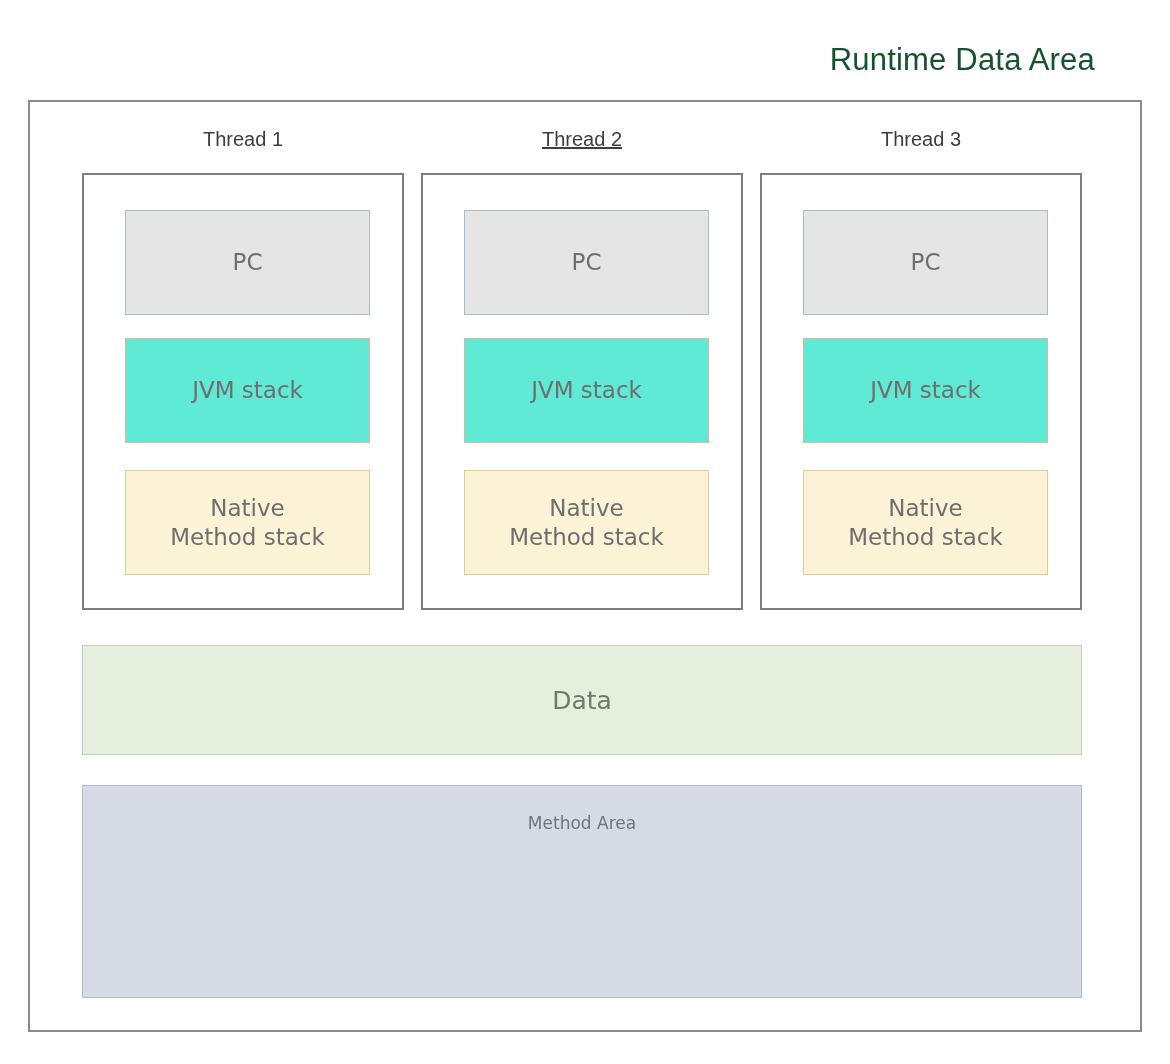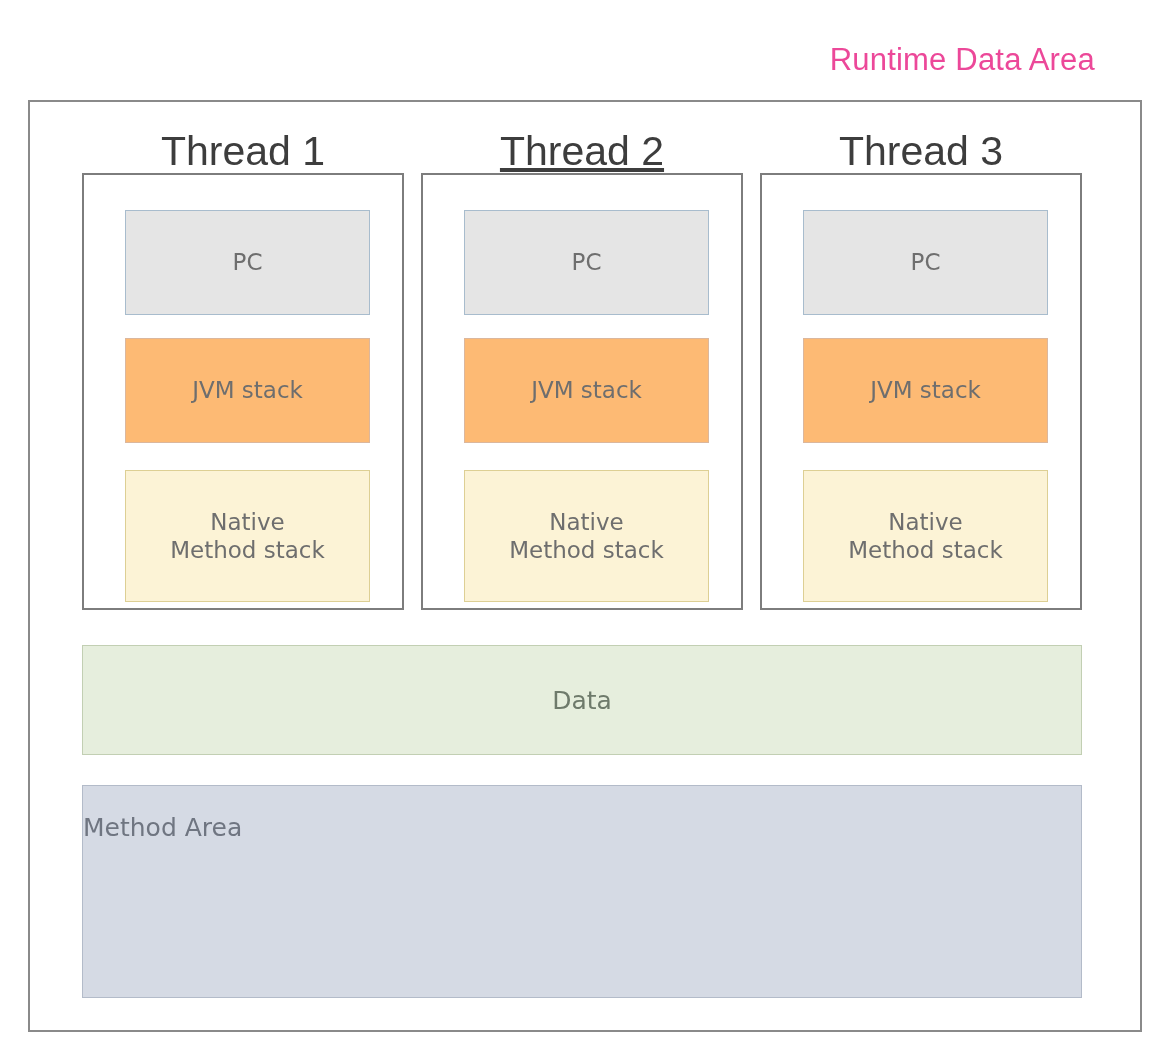--- a/index.html
+++ b/index.html
@@ -17,21 +17,21 @@
 
   
   #diagram-title {
     position: absolute;
     left: 0;
     top: 42px;
     width: 1095px;
     text-align: right;
     font-family: "Liberation Sans", sans-serif;
     font-size: 31px;
-    color: #ec4899;
+    color: #14532d;
     letter-spacing: 0.2px;
     white-space: nowrap;
   }
 
   
   #runtime-data-area-frame {
     position: absolute;
     left: 28px;
     top: 100px;
     width: 1114px;
@@ -41,21 +41,21 @@
     background: #ffffff;
   }
 
   
   .thread-label {
     position: absolute;
     top: 128px;
     width: 322px;
     text-align: center;
     font-family: "Liberation Sans", sans-serif;
-    font-size: 41px;
+    font-size: 20px;
     color: #3d3d3d;
     white-space: nowrap;
   }
   #thread-label-1 { left: 82px; }
   #thread-label-2 { left: 421px; text-decoration: underline; }
   #thread-label-3 { left: 760px; }
 
   
   .thread-box {
     position: absolute;
@@ -87,26 +87,26 @@
   }
   .region-pc {
     top: 35px;
     height: 105px;
     background: #e5e5e5;
     border: 1px solid #a8bccd;
   }
   .region-jvm {
     top: 163px;
     height: 105px;
-    background: #fdba74;
+    background: #5eead4;
     border: 1px solid #dbb79d;
   }
   .region-native {
     top: 295px;
-    height: 132px;
+    height: 105px;
     background: #fcf3d6;
     border: 1px solid #ddcf94;
   }
   .region-box .label-line { display: block; }
 
   
   #heap-box {
     position: absolute;
     left: 82px;
     top: 645px;
@@ -132,23 +132,23 @@
     height: 213px;
     box-sizing: border-box;
     background: #d5dae4;
     border: 1px solid #b3bbc9;
   }
   #method-area-title {
     position: absolute;
     left: 0;
     top: 27px;
     width: 100%;
-    text-align: left;
-    font-family: "DejaVu Sans", sans-serif;
-    font-size: 25px;
+    text-align: center;
+    font-family: "DejaVu Sans", sans-serif;
+    font-size: 17px;
     color: #6f7581;
   }
   #runtime-constant-pool-box {
     position: absolute;
     left: 43px;
     top: 72px;
     width: 912px;
     height: 106px;
     box-sizing: border-box;
     background: #e1e9f3;

